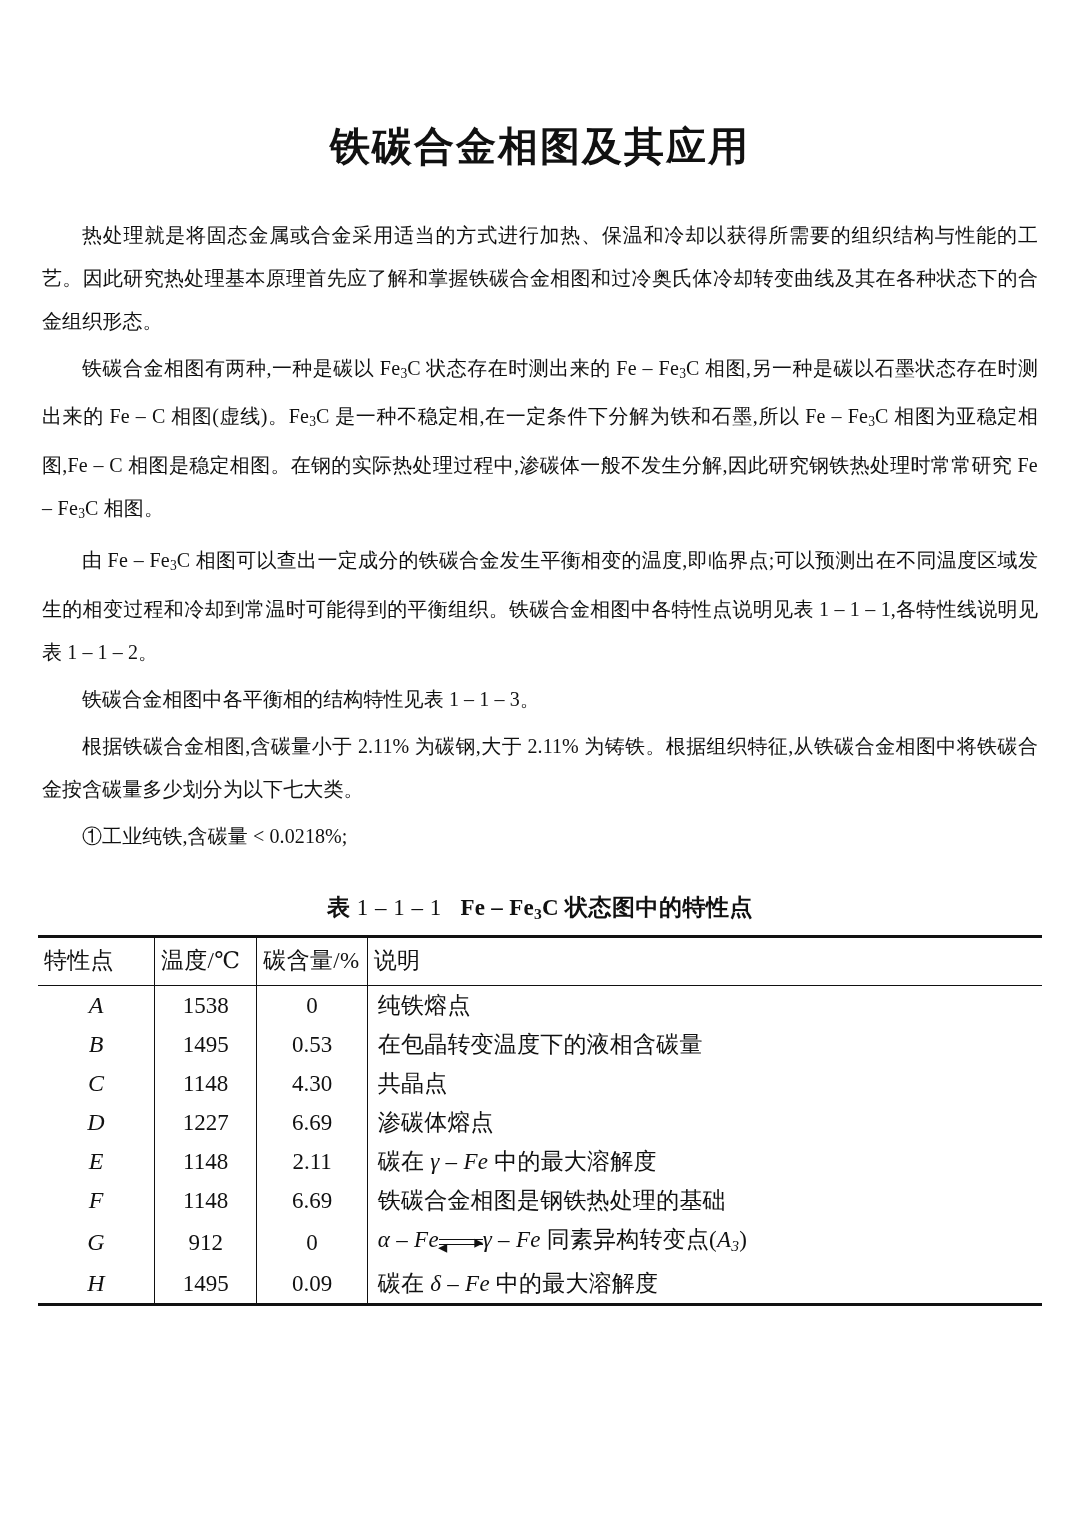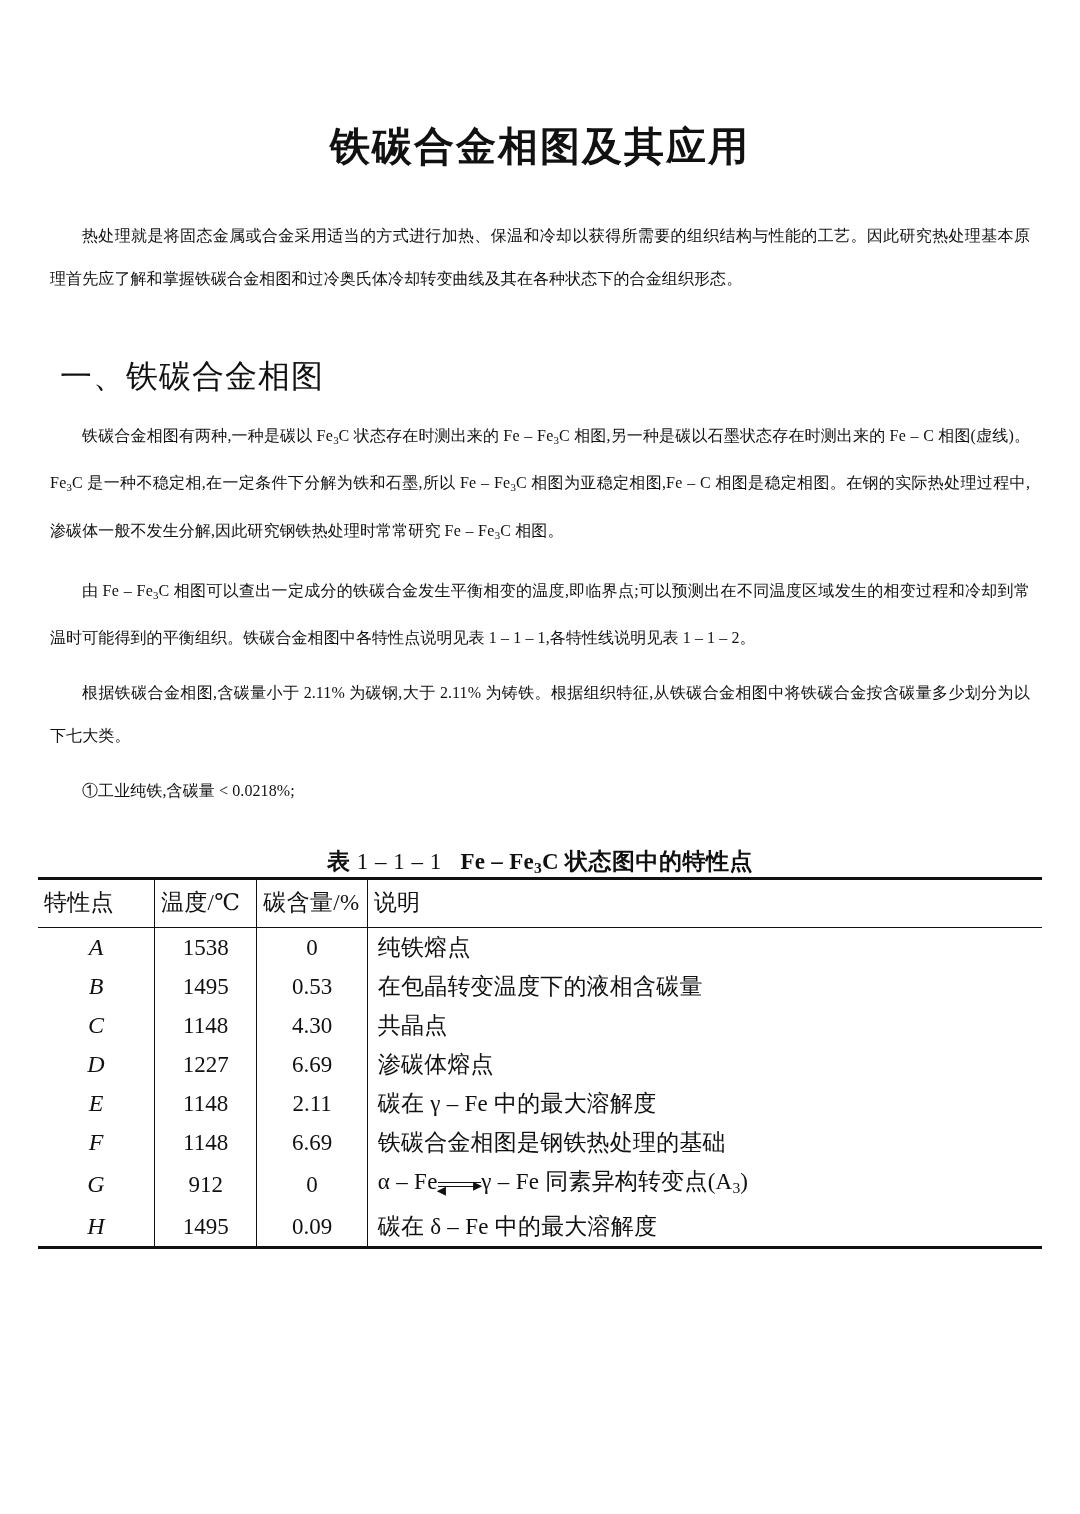--- a/index.html
+++ b/index.html
@@ -32,22 +32,22 @@
     font-size: 40px;
     letter-spacing: 2px;
     line-height: 1.25;
   }
 
   
   .body-block {
     margin-top: 42px;
   }
   p.para {
-    margin: 12px;
-    font-size: 16px;
+    margin: 4px;
+    font-size: 20px;
     line-height: 43px;
     text-align: justify;
     text-justify: inter-ideograph;
     letter-spacing: 0.1px;
   }
   p.para.indent { text-indent: 2em; }
 
   
   h2.section-heading {
     margin: 0;
@@ -61,20 +61,21 @@
   }
 
   .para-group p.para { margin-top: 0; }
 
   
   .m {
     font-family: "Liberation Serif", "DejaVu Serif", serif;
     letter-spacing: 0.3px;
   }
   .m i, .it {
+    font-style: italic;
   }
   sub {
     font-size: 0.68em;
     vertical-align: -0.25em;
     letter-spacing: 0;
   }
   .rev {
     display: inline-block;
     position: relative;
     width: 1.9em;
@@ -98,20 +99,21 @@
   }
   .rev i.a1 { right: -1px; top: 0.18em; }
   .rev i.a2 { left: -1px;  top: 0.44em; }
 
   
   .table-wrap { margin-top: 34px; }
   .table-caption {
     text-align: center;
     font-size: 23px;
     font-weight: 700;
+    margin-bottom: 12px;
     letter-spacing: 0.5px;
   }
   .table-caption .cap-num { font-weight: 400; }
   table.spec-table {
     width: 100%;
     border-collapse: collapse;
     font-size: 23px;
     border-top: 3px solid #111;
     border-bottom: 3px solid #111;
   }
@@ -149,29 +151,29 @@
 <body>
 
 <div class="page">
 
   <h1 class="doc-title">铁碳合金相图及其应用</h1>
 
   <div class="body-block">
     <p class="para indent">热处理就是将固态金属或合金采用适当的方式进行加热、保温和冷却以获得所需要的组织结构与性能的工艺。因此研究热处理基本原理首先应了解和掌握铁碳合金相图和过冷奥氏体冷却转变曲线及其在各种状态下的合金组织形态。</p>
   </div>
 
-  <h2 class="section-heading">一、铁碳合金相图</h2>
 
   <div class="para-group">
 
 
     <p class="para indent"><span>铁碳合金相图有两种,一种是碳以 </span><span class="m">Fe<sub>3</sub>C</span><span> 状态存在时测出来的 </span><span class="m">Fe – Fe<sub>3</sub>C</span><span> 相图,另一种是碳以石墨状态存在时测出来的 </span><span class="m">Fe – C</span><span> 相图(虚线)。</span><span class="m">Fe<sub>3</sub>C</span><span> 是一种不稳定相,在一定条件下分解为铁和石墨,所以 </span><span class="m">Fe – Fe<sub>3</sub>C</span><span> 相图为亚稳定相图,</span><span class="m">Fe – C</span><span> 相图是稳定相图。在钢的实际热处理过程中,渗碳体一般不发生分解,因此研究钢铁热处理时常常研究 </span><span class="m">Fe – Fe<sub>3</sub>C</span><span> 相图。</span></p>
 
     <p class="para indent"><span>由 </span><span class="m">Fe – Fe<sub>3</sub>C</span><span> 相图可以查出一定成分的铁碳合金发生平衡相变的温度,即临界点;可以预测出在不同温度区域发生的相变过程和冷却到常温时可能得到的平衡组织。铁碳合金相图中各特性点说明见表 1 – 1 – 1,各特性线说明见表 1 – 1 – 2。</span></p>
 
+    <p class="para indent">铁碳合金相图中各平衡相的结构特性见表 1 – 1 – 3。</p>
 
     <p class="para indent">根据铁碳合金相图,含碳量小于 2.11% 为碳钢,大于 2.11% 为铸铁。根据组织特征,从铁碳合金相图中将铁碳合金按含碳量多少划分为以下七大类。</p>
 
     <p class="para indent">①工业纯铁,含碳量 &lt; 0.0218%;</p>
   </div>
 
   <div class="table-wrap">
     <div class="table-caption"><span>表</span>&nbsp;<span class="cap-num">1 – 1 – 1</span>&nbsp;&nbsp;&nbsp;<span class="m">Fe – Fe<sub>3</sub>C</span>&nbsp;状态图中的特性点</div>
 
     <table class="spec-table">

